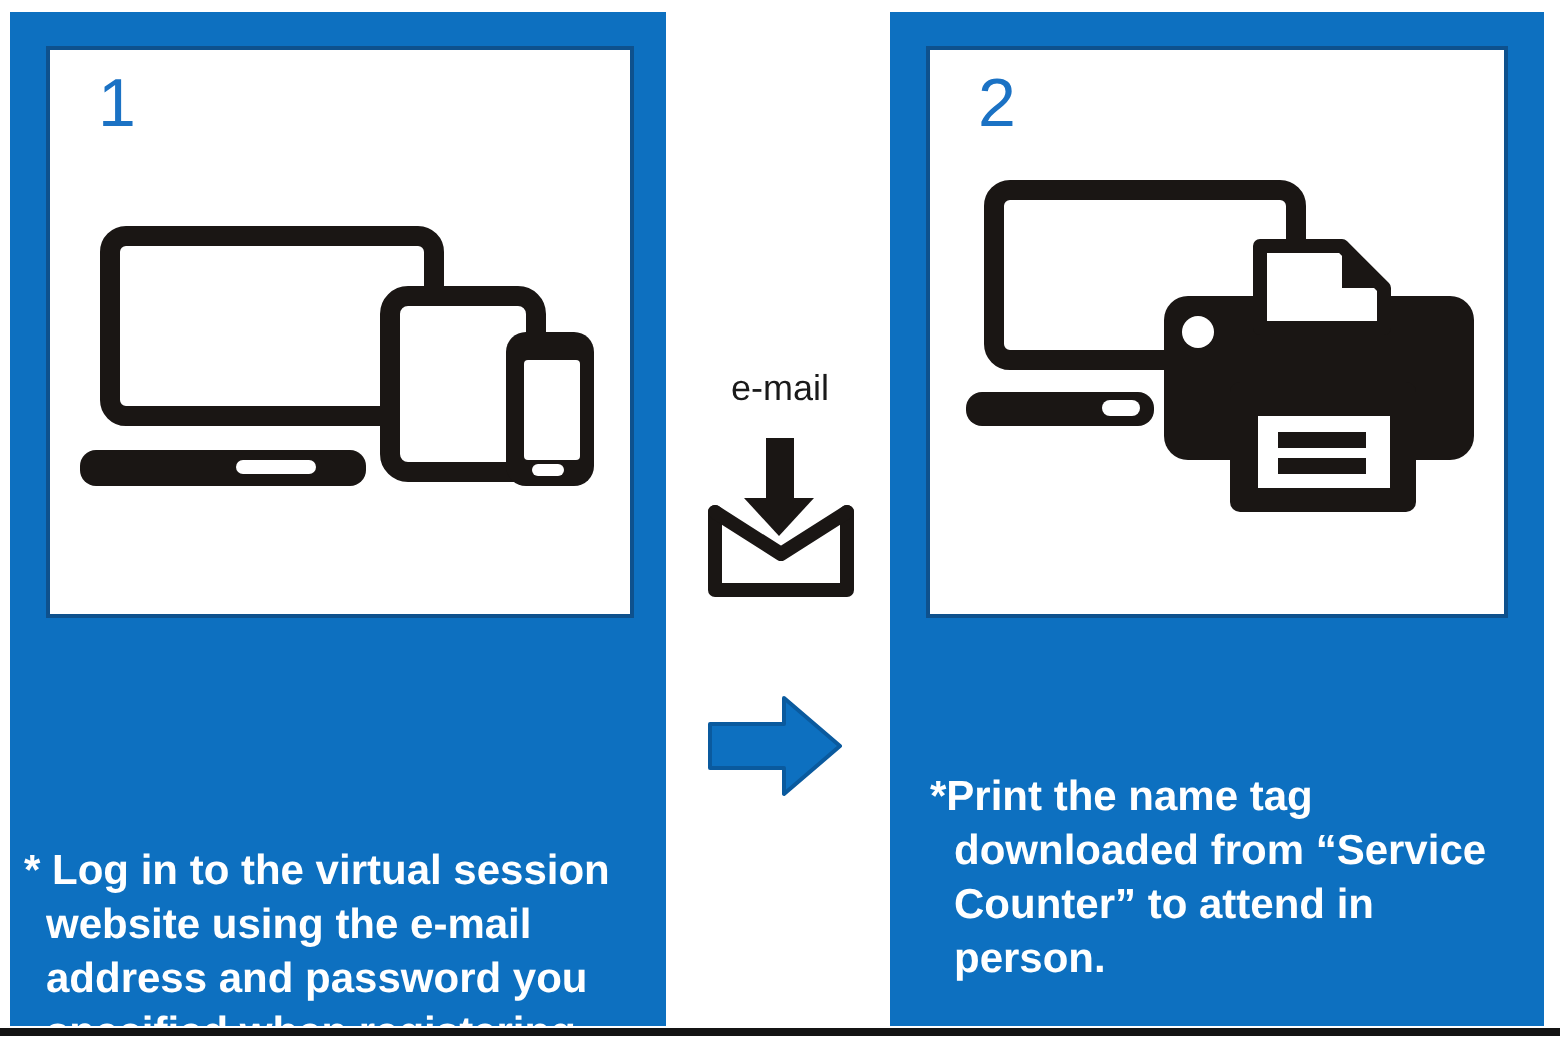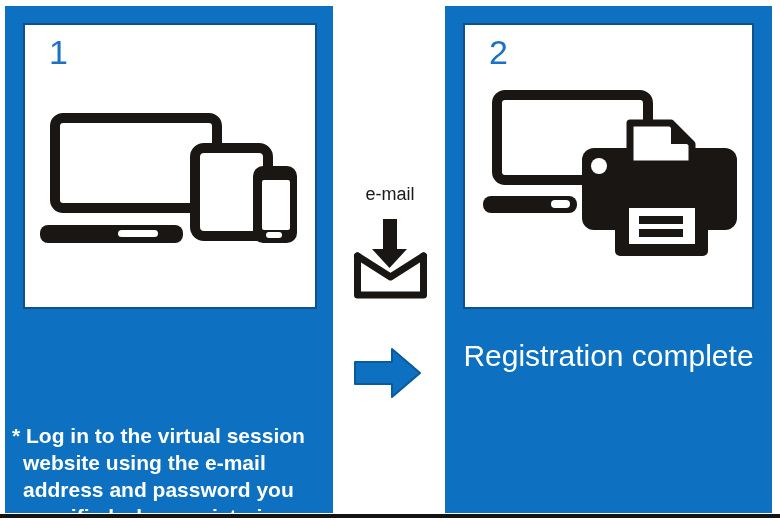--- a/index.html
+++ b/index.html
@@ -106,17 +106,20 @@
 
         <polygon points="147,33 188,33 209,54 209,74 147,74" fill="#ffffff" stroke="#1a1614" stroke-width="7" stroke-linejoin="round"></polygon>
         <polygon points="188,33 209,54 188,54" fill="#1a1614"></polygon>
 
         <rect x="132" y="101" width="93" height="65" rx="5" fill="#1a1614"></rect>
         <rect x="146" y="118" width="66" height="36" fill="#ffffff"></rect>
         <rect x="156" y="126" width="44" height="8" fill="#1a1614"></rect>
         <rect x="156" y="139" width="44" height="8" fill="#1a1614"></rect>
       </svg>
     </div>
-    <h2 class="heading">Registration complete</h2>
+    <p class="note">*Print the name tag
+downloaded from “Service
+Counter” to attend in
+person.</p>
   </section>
 
   <div class="bottom-rule"></div>
 </div>
 
 </body></html>

